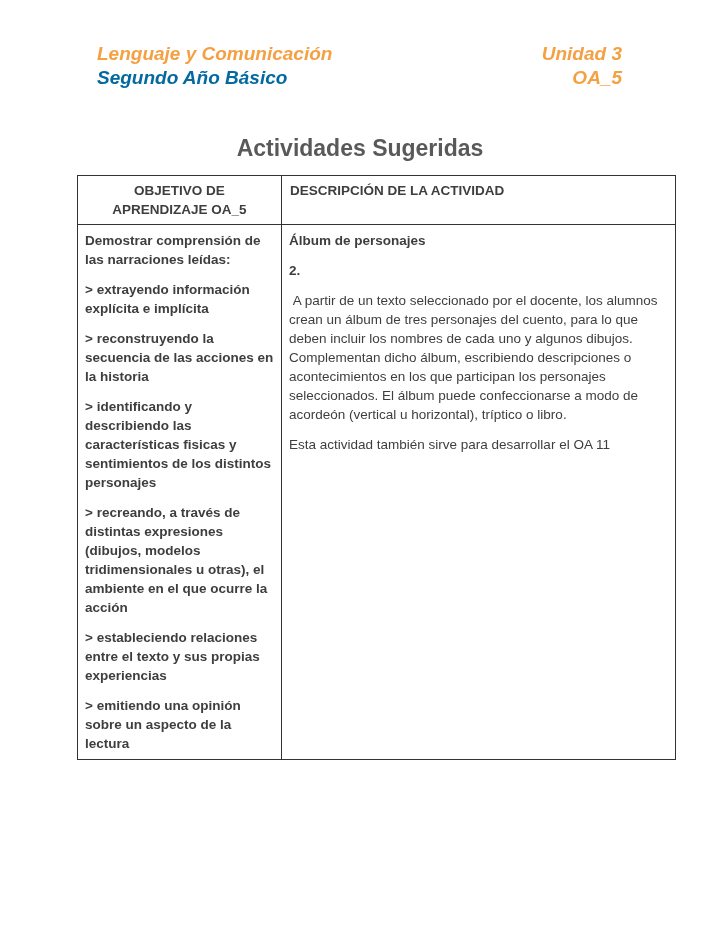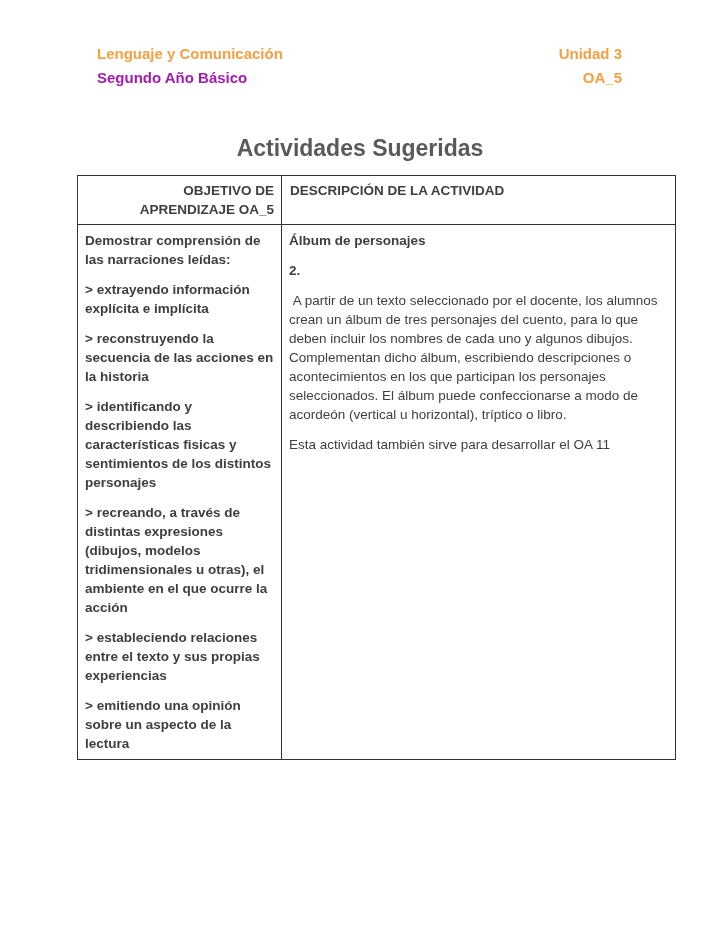--- a/index.html
+++ b/index.html
@@ -15,27 +15,28 @@
     color: #3e3e3e;
     overflow: hidden;
   }
   .doc-header {
     display: flex;
     justify-content: space-between;
     align-items: flex-start;
     padding: 42px 98px 0 97px;
   }
   .doc-header .left, .doc-header .right {
-    font-size: 15px;
+    font-size: 19px;
     font-weight: bold;
     line-height: 24px;
+    font-style: italic;
   }
   .doc-header .right { text-align: right; margin-left: 32px; }
   .accent { color: #f5a043; }
-  .grade  { color: #a21caf; }
+  .grade  { color: #0369a1; }
   .page-title {
     margin: 47px 0 0 0;
     text-align: center;
     font-size: 23px;
     font-weight: bold;
     color: #595959;
     line-height: 22px;
   }
   table.activities {
     border-collapse: collapse;
@@ -45,21 +46,21 @@
   }
   table.activities th, table.activities td {
     border: 1px solid #333333;
     vertical-align: top;
     font-size: 13.5px;
     line-height: 19px;
     color: #3e3e3e;
   }
   th.obj-head {
     width: 189px;
-    text-align: right;
+    text-align: center;
     font-weight: bold;
     padding: 5px 7px 4px 7px;
     height: 39px;
   }
   th.desc-head {
     width: 377px;
     text-align: left;
     font-weight: bold;
     padding: 5px 8px 4px 8px;
   }

